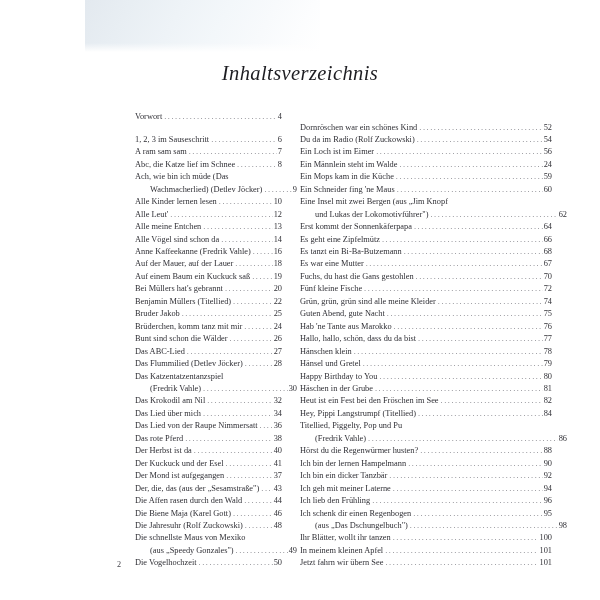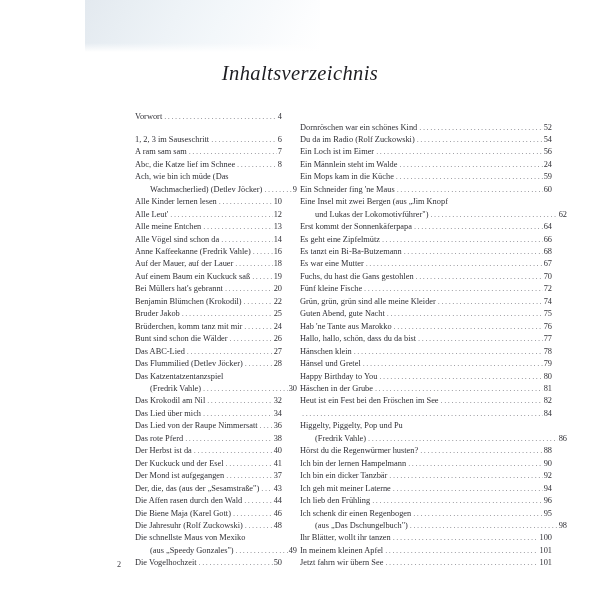--- a/index.html
+++ b/index.html
@@ -215,21 +215,21 @@
       </div>
       <div class="toc-entry">
         <div class="entry-row">
           <span class="entry-title">Bei Müllers hat's gebrannt</span>
           <span class="entry-dots">.............................................................................................</span>
           <span class="entry-page">20</span>
         </div>
       </div>
       <div class="toc-entry">
         <div class="entry-row">
-          <span class="entry-title">Benjamin Blümchen (Krokodil)</span>
+          <span class="entry-title">Benjamin Müllers (Titellied)</span>
           <span class="entry-dots">.............................................................................................</span>
           <span class="entry-page">22</span>
         </div>
       </div>
       <div class="toc-entry">
         <div class="entry-row">
           <span class="entry-title">Bruder Jakob</span>
           <span class="entry-dots">.............................................................................................</span>
           <span class="entry-page">25</span>
         </div>
@@ -520,27 +520,28 @@
       </div>
       <div class="toc-entry">
         <div class="entry-row">
           <span class="entry-title">Heut ist ein Fest bei den Fröschen im See</span>
           <span class="entry-dots">.............................................................................................</span>
           <span class="entry-page">82</span>
         </div>
       </div>
       <div class="toc-entry">
         <div class="entry-row">
+          <span class="entry-title">Hey, Pippi Langstrumpf (Titellied)</span>
           <span class="entry-dots">.............................................................................................</span>
           <span class="entry-page">84</span>
         </div>
       </div>
       <div class="toc-entry">
         <div class="entry-row entry-head-only">
-          <span class="entry-title">Higgelty, Piggelty, Pop und Pu</span>
+          <span class="entry-title">Titellied, Piggelty, Pop und Pu</span>
         </div>
         <div class="entry-row entry-cont">
           <span class="entry-title">(Fredrik Vahle)</span>
           <span class="entry-dots">.............................................................................................</span>
           <span class="entry-page">86</span>
         </div>
       </div>
       <div class="toc-entry">
         <div class="entry-row">
           <span class="entry-title">Hörst du die Regenwürmer husten?</span>

